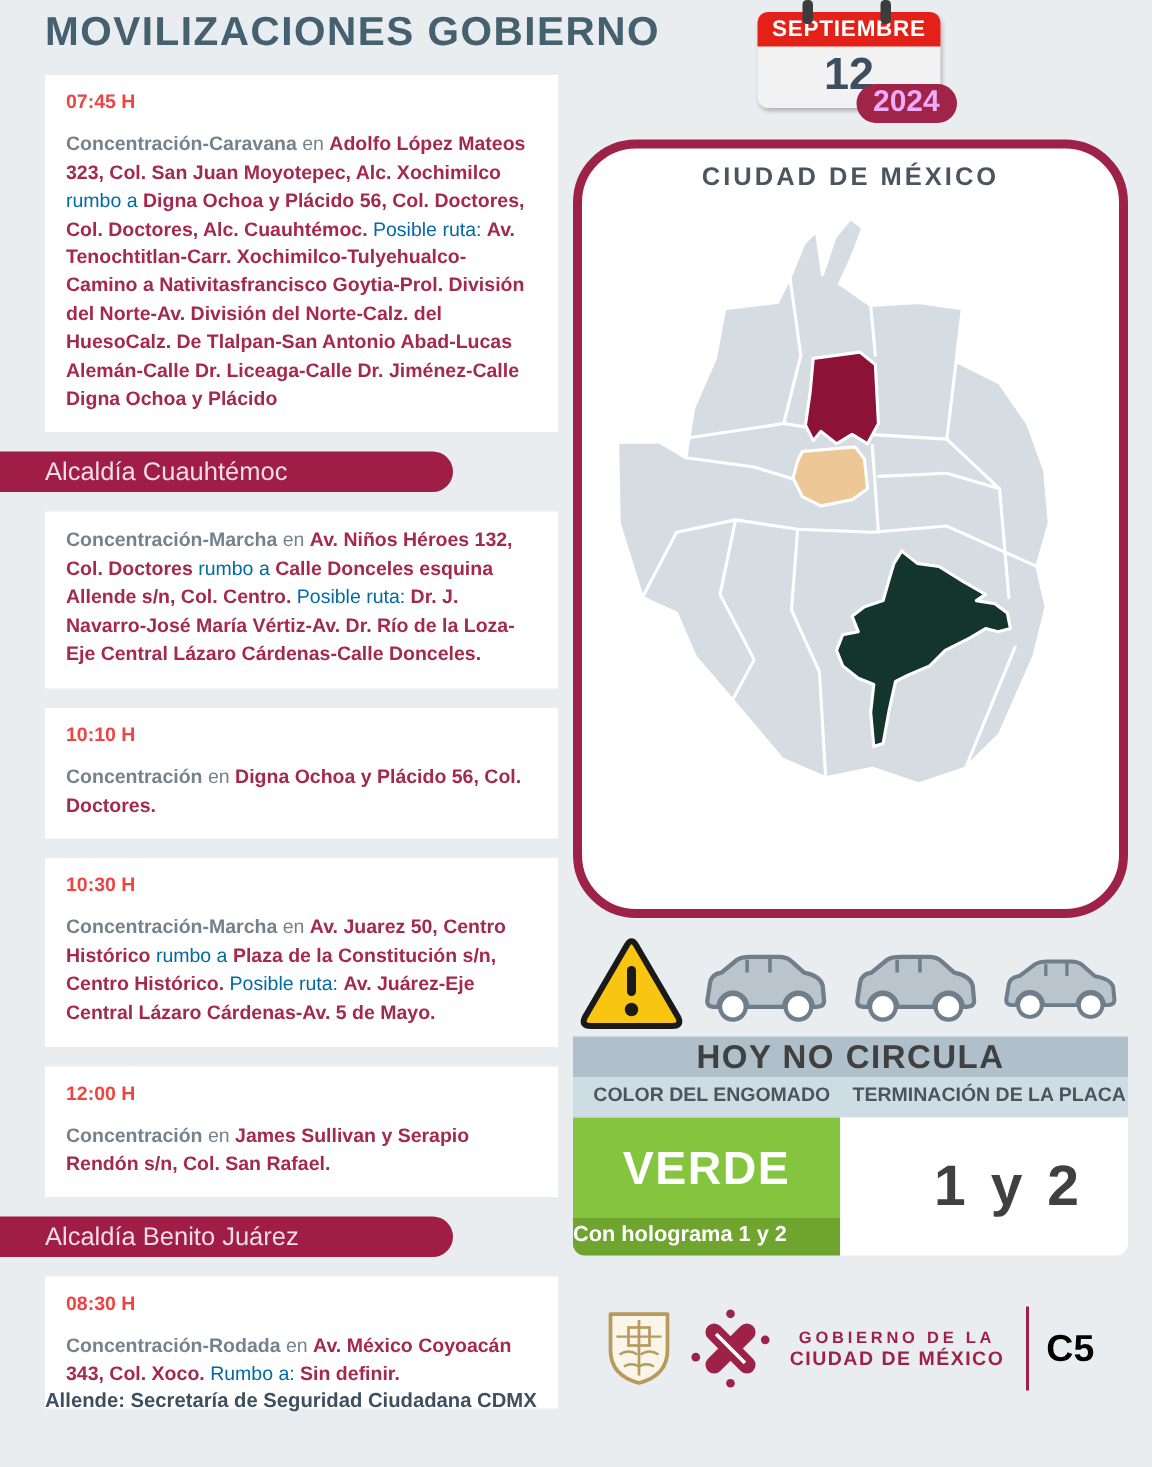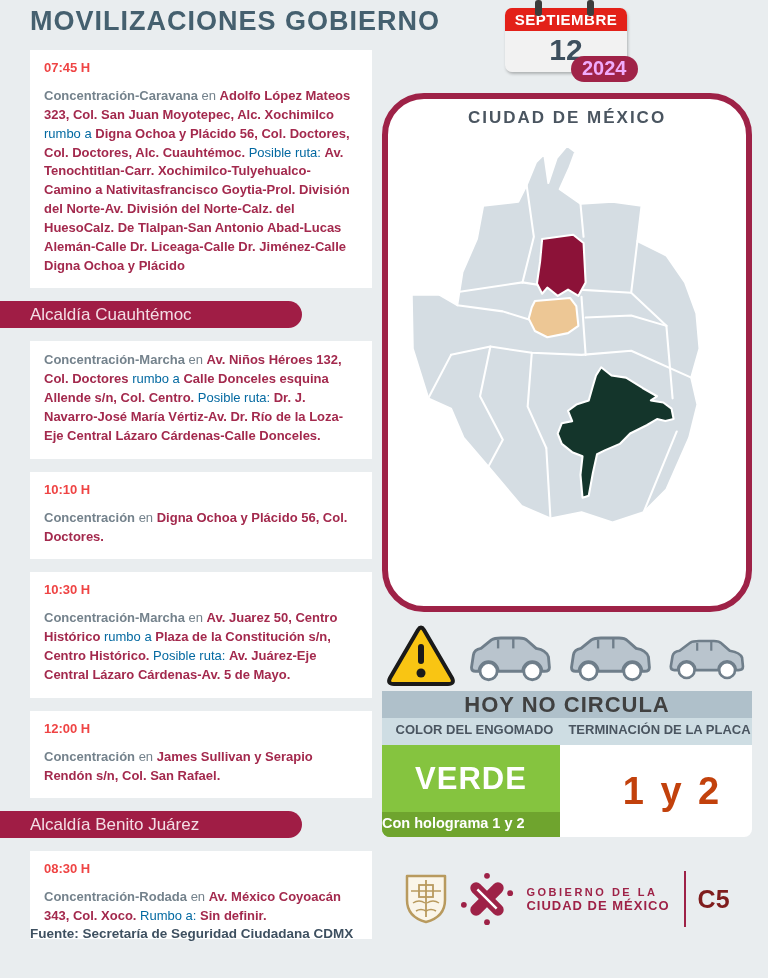--- a/index.html
+++ b/index.html
@@ -70,27 +70,27 @@
   .hnc-headers div{
     width:50%;text-align:center;font-size:13px;font-weight:bold;color:#4a5560;
     padding:4px 0 7px;line-height:1.25;
   }
   .hnc-values{display:flex;height:92px;}
   .hnc-green{width:178px;background:#85c43f;display:flex;flex-direction:column;border-bottom-left-radius:8px;overflow:hidden;}
   .verde{flex:1;display:flex;align-items:center;justify-content:center;
     color:#fff;font-size:31px;font-weight:bold;letter-spacing:1px;}
   .holo{background:#6fa42e;color:#fff;font-weight:bold;font-size:14.5px;text-align:left;padding:3px 0 6px;}
   .hnc-plate{flex:1;background:#fff;display:flex;align-items:center;justify-content:center;
-    font-size:38px;font-weight:bold;color:#c2410c;letter-spacing:3px;border-bottom-right-radius:8px;padding-left:33px;}
-  .logos-row{margin-top:34px;display:flex;align-items:center;justify-content:center;}
+    font-size:38px;font-weight:bold;color:#404040;letter-spacing:3px;border-bottom-right-radius:8px;padding-left:33px;}
+  .logos-row{margin-top:34px;display:flex;align-items:center;justify-content:center;text-align:center;}
   .gov-text{color:#9e2247;margin-left:12px;}
   .gov-line1{font-size:11px;font-weight:bold;letter-spacing:2.5px;}
   .gov-line2{font-size:13px;font-weight:bold;letter-spacing:1px;}
   .logo-divider{width:2px;height:56px;background:#9e2247;margin:0 12px 0 14px;}
-  .c5{color:#7f1d1d;font-size:25px;font-weight:bold;}
+  .c5{color:#000000;font-size:25px;font-weight:bold;}
 </style>
 </head>
 <body>
 
 <div class="page-title">MOVILIZACIONES GOBIERNO</div>
 
 <div class="calendar">
   <div class="cal-pin p1"></div>
   <div class="cal-pin p2"></div>
   <div class="cal-body">
@@ -121,21 +121,21 @@
       <div class="time">12:00 H</div>
       <p class="desc"><span class="seg-desc">Concentración</span><span class="seg-plain"> en </span><span class="seg-loc">James Sullivan y Serapio Rendón s/n, Col. San Rafael.</span></p>
     </div>
     <div class="banner">Alcaldía Benito Juárez</div>
     <div class="card">
       <div class="time">08:30 H</div>
       <p class="desc"><span class="seg-desc">Concentración-Rodada</span><span class="seg-plain"> en </span><span class="seg-loc">Av. México Coyoacán 343, Col. Xoco. </span><span class="seg-conn">Rumbo a: </span><span class="seg-loc">Sin definir.</span></p>
     </div>
   </div>
 
-<div class="source">Fuente: Secretaría de Seguridad Ciudadana CDMX</div>
+<div class="source">Allende: Secretaría de Seguridad Ciudadana CDMX</div>
 
 <div class="right-col">
 
   <div class="map-card">
     <div class="map-title">CIUDAD DE MÉXICO</div>
     <svg class="map-svg" width="352" height="462" viewBox="0 0 340 420">
 
       <path d="M152,40 L160,16 L170,4 L178,10 L172,26 L163,46 L183,60
            L214,58 L242,62 L238,96 L266,110 L284,136 L295,166 L298,200
            L290,228 L296,254 L288,286 L266,336 L244,358 L214,368 L184,358

